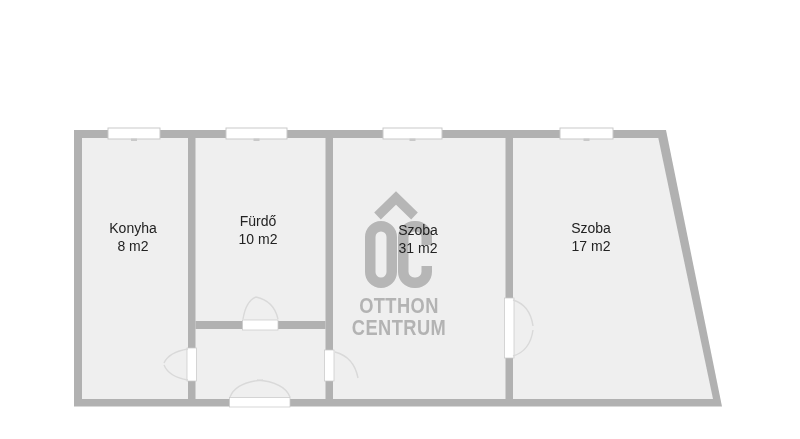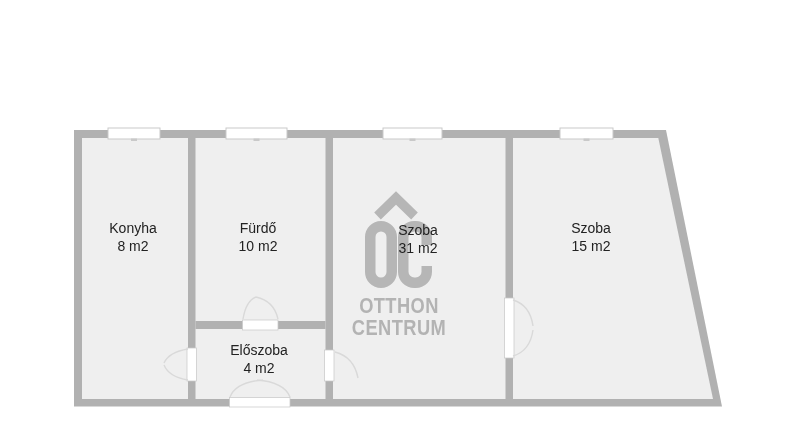--- a/index.html
+++ b/index.html
@@ -79,32 +79,28 @@
       <rect class="logo-stroke" x="370.25" y="178.25" width="21.5" height="56.5" rx="10.75" stroke-width="10.5"></rect>
       <rect class="logo-stroke" x="403.25" y="178.25" width="23.5" height="56.5" rx="11" stroke-width="10.5"></rect>
       <rect class="logo-cover" x="419" y="197" width="16" height="21"></rect>
     </g>
   </svg>
 
   <div class="room-label" style="left:133px;top:171px">
     <div>Konyha</div>
     <div>8 m2</div>
   </div>
-  <div class="room-label" style="left:258px;top:171px">
+  <div class="room-label" style="left:258px;top:164px">
     <div>Fürdő</div>
     <div>10 m2</div>
   </div>
   <div class="room-label" style="left:418px;top:173px">
     <div>Szoba</div>
     <div>31 m2</div>
   </div>
   <div class="room-label" style="left:591px;top:171px">
     <div>Szoba</div>
-    <div>15 m2</div>
-  </div>
-  <div class="room-label" style="left:259px;top:293px">
-    <div>Előszoba</div>
-    <div>4 m2</div>
+    <div>17 m2</div>
   </div>
 
   <div class="wm" style="left:399px;top:247px">OTTHON</div>
   <div class="wm" style="left:399px;top:269px">CENTRUM</div>
 </div>
 
 </body></html>

